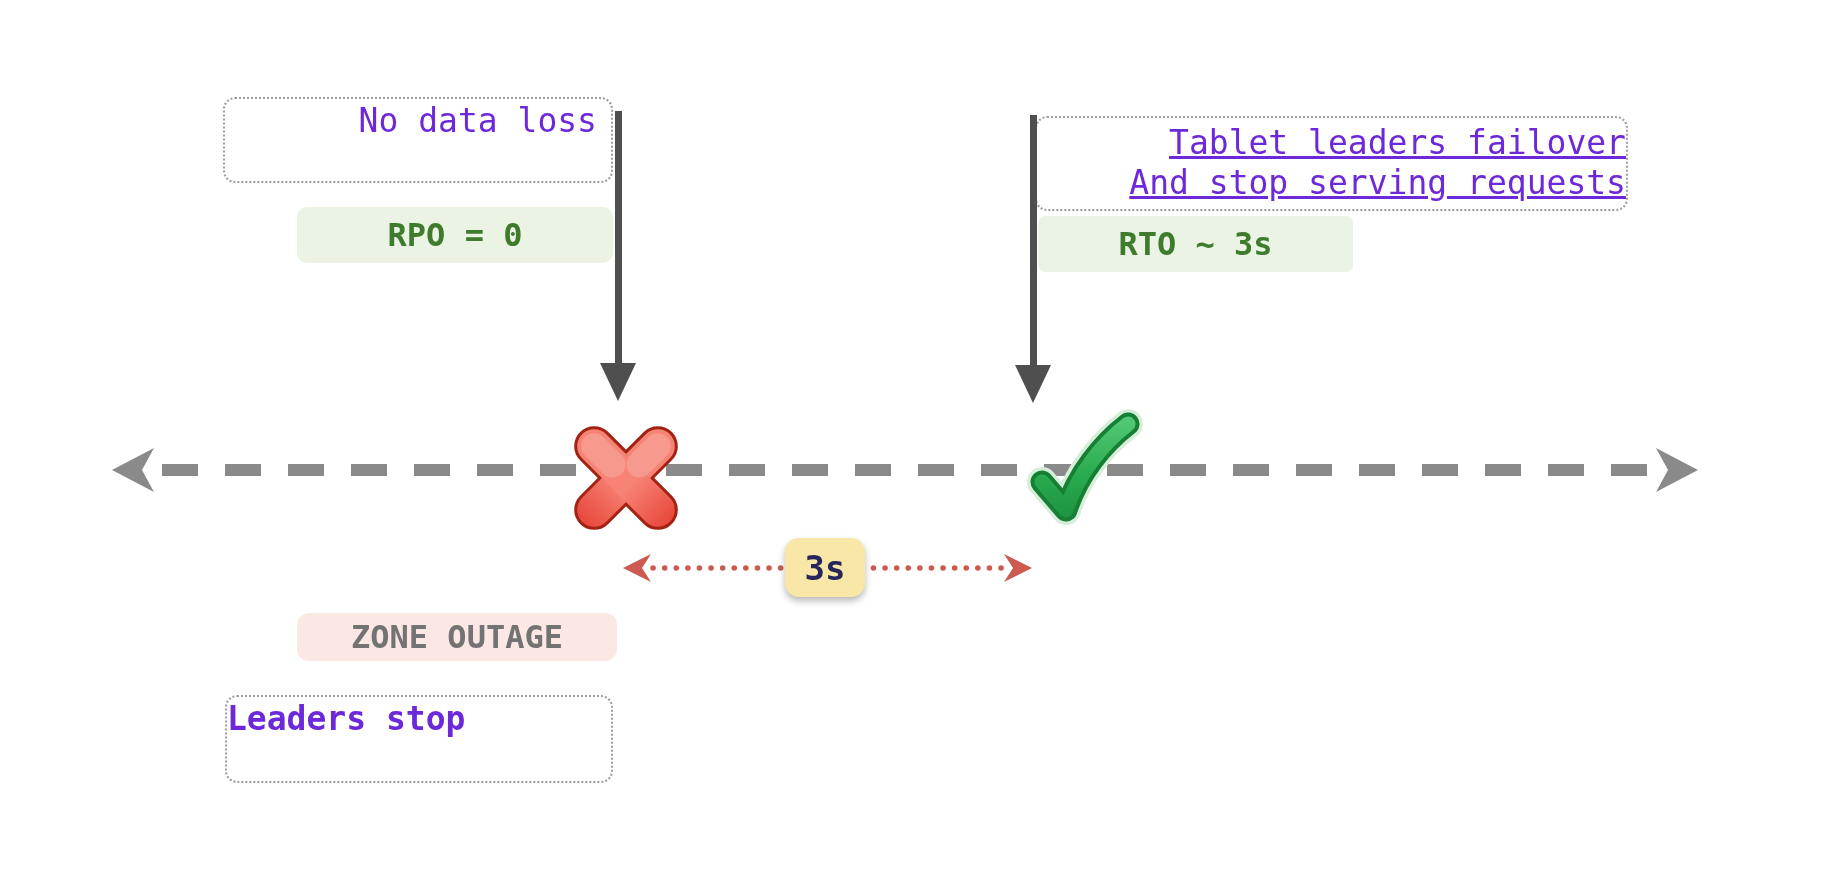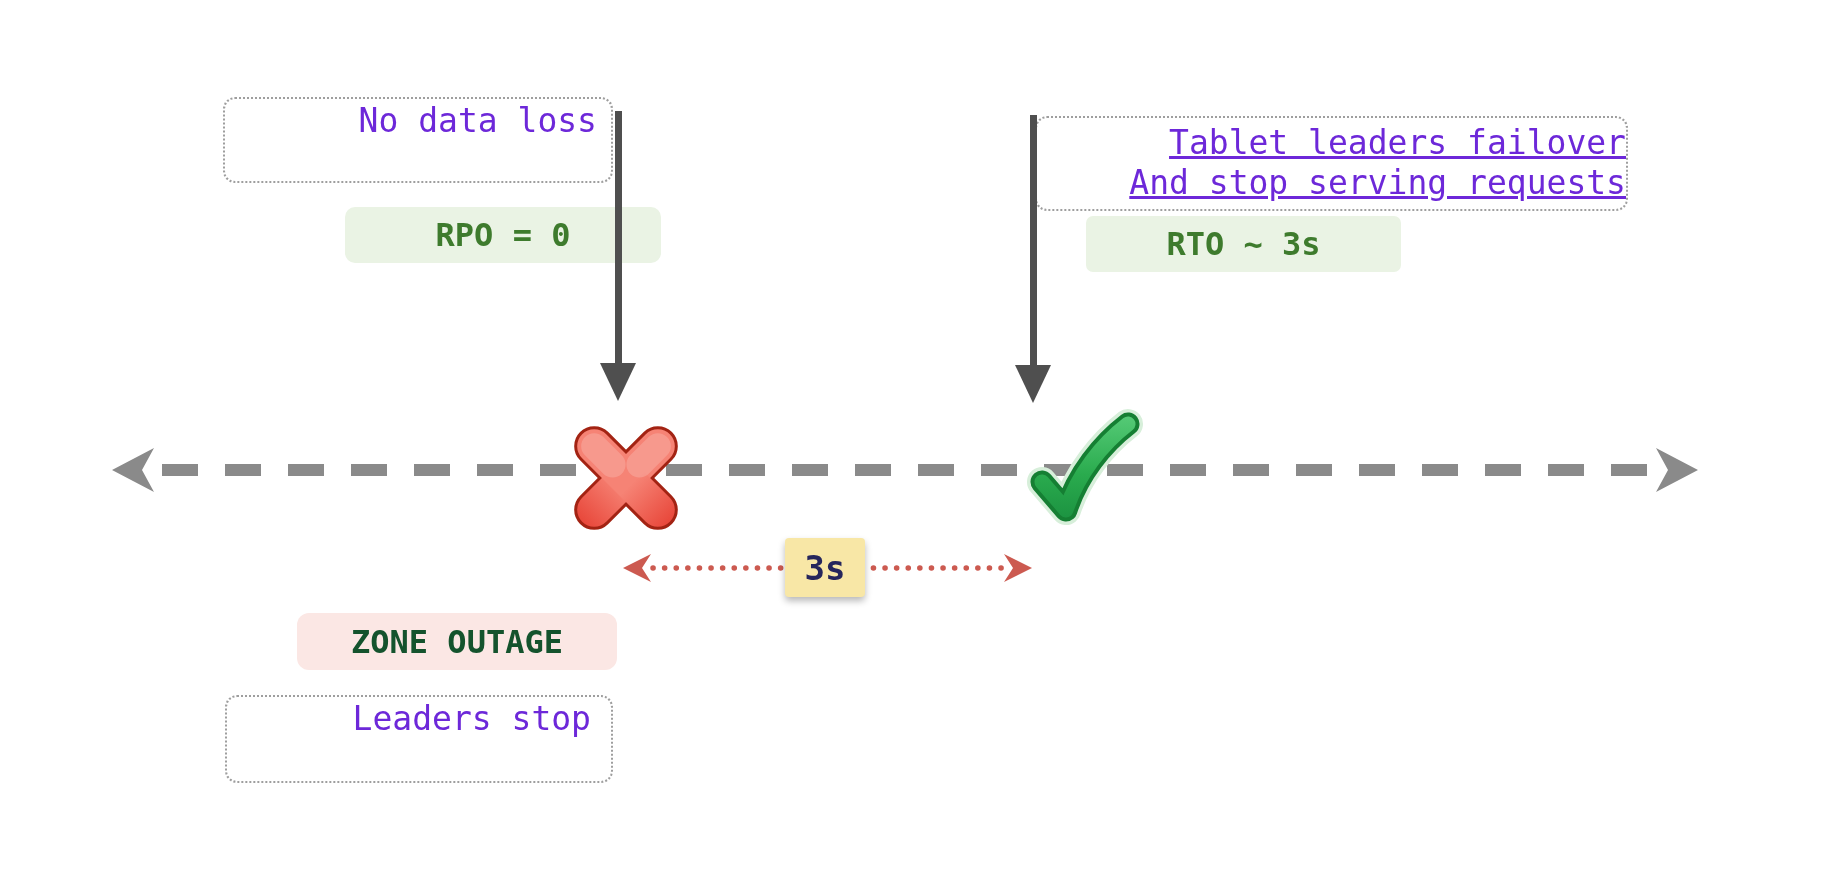--- a/index.html
+++ b/index.html
@@ -18,37 +18,37 @@
     box-sizing:border-box;
     color:#6d28d9;
     font-size:33px;
     line-height:40px;
     padding-top:2px;
     background:#ffffff;
   }
   .note .line{white-space:pre;}
   .note-left  {left:223px; top:97px;  width:390px; height:86px; text-align:right; padding-right:14px;}
   .note-right {left:1035px;top:116px; width:593px; height:95px; text-align:right;  padding-left:24px; padding-top:5px;text-decoration:underline;}
-  .note-bottom{left:225px; top:695px; width:388px; height:88px; text-align:right; padding-right:20px;}
+  .note-bottom{left:225px; top:695px; width:388px; height:88px; text-align:left; padding-right:20px;font-weight:bold;}
   
   .badge{
     position:absolute;
     display:flex;align-items:center;justify-content:center;
     font-weight:bold;font-size:32px;
     border-radius:10px;
     box-sizing:border-box;
   }
-  .badge-green{background:#eaf3e4;color:#3e7b2d;margin-left:48px;}
+  .badge-green{background:#eaf3e4;color:#3e7b2d;}
   .badge-rpo{left:297px;top:207px;width:316px;height:56px;}
   .badge-rto{left:1038px;top:216px;width:315px;height:56px;border-radius:7px;}
-  .badge-outage{left:297px;top:613px;width:320px;height:57px;background:#fbe7e4;color:#14532d;border-radius:12px;}
+  .badge-outage{left:297px;top:613px;width:320px;height:48px;background:#fbe7e4;color:#737373;border-radius:12px;}
   .badge-duration{
     left:785px;top:538px;width:80px;height:59px;
     background:#f8e7a6;color:#26265c;
-    border-radius:4px;font-size:34px;
+    border-radius:14px;font-size:34px;
     box-shadow:0 4px 7px rgba(0,0,0,.28);
     z-index:6;
   }
   
   .vline{position:absolute;width:7px;background:#4f4f4f;}
   .vline-left {left:615px; top:111px;height:252px;}
   .vline-right{left:1030px;top:115px;height:250px;}
   .vhead{
     position:absolute;width:0;height:0;
     border-left:18px solid transparent;

